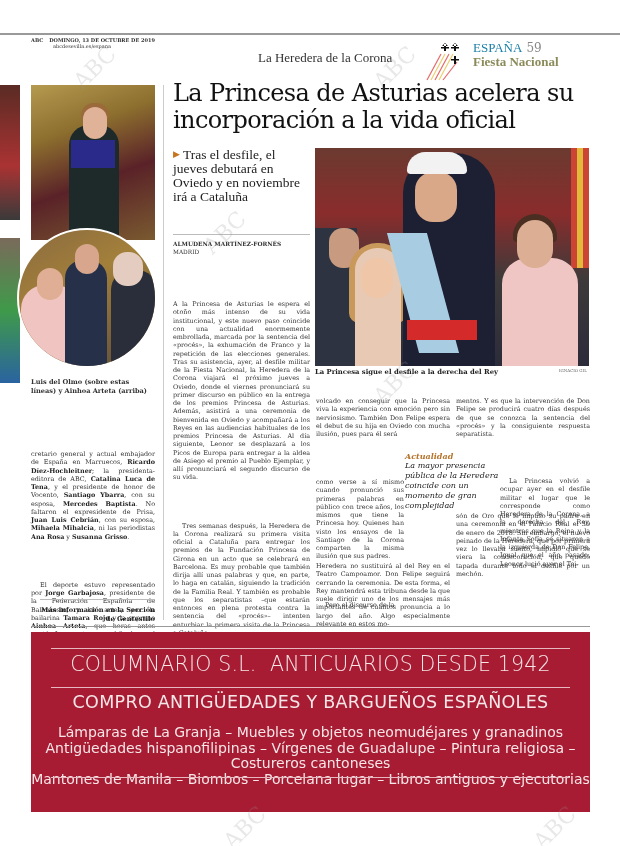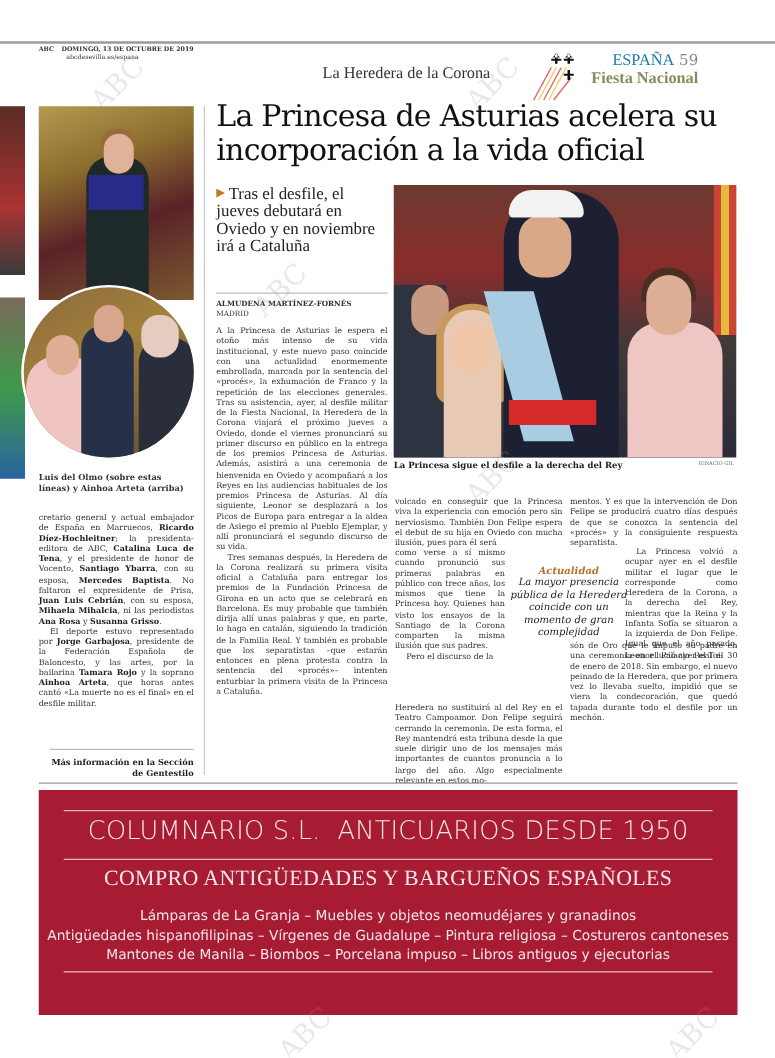--- a/index.html
+++ b/index.html
@@ -5,34 +5,34 @@
   * { box-sizing: border-box; margin: 0; padding: 0; }
   html, body { width: 620px; height: 846px; background: #fff; overflow: hidden; }
   body { position: relative; font-family: "DejaVu Serif", serif; color: #222; }
 
   .topline { position: absolute; left: 0; top: 33px; width: 620px; height: 2px; background: #9a9a9a; }
   .masthead-left { position: absolute; left: 31px; top: 37px; font-size: 5px; line-height: 6px; color: #333; }
   .masthead-left .abc { font-weight: bold; margin-right: 6px; }
   .masthead-left .date { font-weight: bold; }
   .section-title { position: absolute; left: 258px; top: 50px; font-size: 13px; color: #333; font-family: "Liberation Serif", serif; }
   .planes { position: absolute; left: 425px; top: 40px; width: 40px; height: 42px; }
-  .section-right { position: absolute; left: 473px; top: 37px; text-align: right; }
+  .section-right { position: absolute; left: 473px; top: 37px; text-align: left; }
   .section-right .espana { font-size: 13px; color: #1a7fa8; font-family: "Liberation Serif", serif; }
   .section-right .pagenum { font-size: 12px; color: #888; margin-left: 4px; }
   .section-right .fiesta { font-size: 13px; font-weight: bold; color: #8a8a5a; font-family: "Liberation Serif", serif; margin-top: -2px; }
 
   .headline { position: absolute; left: 173px; top: 80px; width: 445px; font-family: "DejaVu Serif", serif; font-weight: normal; font-size: 24px; line-height: 27px; color: #111; letter-spacing: -0.6px; }
 
   .subhead { position: absolute; left: 173px; top: 147px; width: 135px; font-family: "Liberation Serif", serif; font-size: 13.5px; line-height: 14px; color: #222; }
   .subhead .arrow { color: #c8741f; font-size: 9px; margin-right: 3px; vertical-align: 2px; }
   .divider-sm { position: absolute; left: 173px; top: 234px; width: 137px; height: 1px; background: #bbb; }
   .byline { position: absolute; left: 173px; top: 240px; font-size: 5.8px; font-weight: bold; color: #333; line-height: 8px; }
 
   .col { position: absolute; font-family: "DejaVu Serif", serif; font-size: 6.4px; line-height: 8.25px; color: #333; text-align: justify; }
-  .col p { text-indent: 0; }
+  .col p { text-indent: 0; margin-top: 40px; }
   .col p.ind { text-indent: 9px; }
   .col b { color: #222; }
 
   .photo-main { position: absolute; left: 315px; top: 148px; width: 274px; height: 218px; background: linear-gradient(180deg,#6b3a30 0%,#8a2c2c 30%,#3e3a3a 60%,#2b2b3a 100%); overflow: hidden; }
   .photo-main .king { position: absolute; left: 88px; top: 5px; width: 92px; height: 213px; background: #1d1f33; border-radius: 40px 40px 0 0; }
   .photo-main .cap { position: absolute; left: 92px; top: 4px; width: 60px; height: 22px; background: #f2f2f2; border-radius: 30px 30px 6px 6px; }
   .photo-main .face-k { position: absolute; left: 100px; top: 24px; width: 42px; height: 50px; background: #d9a889; border-radius: 18px; }
   .photo-main .sash { position: absolute; left: 88px; top: 85px; width: 40px; height: 120px; background: #a8cde3; transform: skewX(15deg); }
   .photo-main .belt { position: absolute; left: 92px; top: 172px; width: 70px; height: 20px; background: #d42a2a; }
   .photo-main .girl { position: absolute; left: 40px; top: 100px; width: 46px; height: 118px; background: #e8c9b4; border-radius: 22px 22px 0 0; }
@@ -69,31 +69,31 @@
   .more-info-rule { position: absolute; left: 40px; top: 599px; width: 115px; height: 1px; background: #bbb; }
 
   .col-a { left: 173px; top: 260px; width: 137px; }
   .col-b1 { left: 316px; top: 397px; width: 134px; }
   .col-b2 { left: 316px; top: 438px; width: 88px; }
   .col-b3 { left: 316px; top: 562px; width: 134px; }
   .col-c1 { left: 456px; top: 397px; width: 134px; }
   .col-c2 { left: 500px; top: 437px; width: 90px; }
   .col-c3 { left: 456px; top: 512px; width: 134px; }
 
-  .pullquote { position: absolute; left: 405px; top: 451px; width: 100px; text-align: center; font-family: "DejaVu Serif", serif; font-style: italic; color: #222; }
+  .pullquote { position: absolute; left: 405px; top: 451px; width: 100px; font-family: "DejaVu Serif", serif; font-style: italic; color: #222; }
   .pullquote .kicker { font-weight: bold; color: #b5722a; font-size: 8px; line-height: 10px; }
   .pullquote .quote { font-size: 8px; line-height: 10px; }
 
   .ad-rule { position: absolute; left: 31px; top: 626px; width: 559px; height: 1px; background: #999; }
   .ad { position: absolute; left: 31px; top: 632px; width: 559px; height: 180px; background: #a71c33; color: #f5e6e8; font-family: "DejaVu Sans", sans-serif; text-align: center; }
   .ad .inner-rule-top { position: absolute; left: 20px; top: 16px; width: 519px; height: 1px; background: #e8b8c0; }
   .ad .line1 { position: absolute; left: 0; top: 20px; width: 559px; font-size: 20.5px; letter-spacing: 0.2px; font-weight: 300; }
   .ad .inner-rule-mid { position: absolute; left: 20px; top: 55px; width: 519px; height: 1px; background: #e8b8c0; }
-  .ad .line2 { position: absolute; left: 0; top: 60px; width: 559px; font-size: 17.5px; letter-spacing: 0.3px; font-family: Liberation Serif, serif; }
-  .ad .items { position: absolute; left: 0; top: 93px; width: 559px; font-size: 11px; line-height: 15.5px; }
+  .ad .line2 { position: absolute; left: 0; top: 60px; width: 559px; font-size: 17.5px; letter-spacing: 0.3px; }
+  .ad .items { position: absolute; left: 0; top: 93px; width: 559px; font-size: 14px; line-height: 15.5px; }
   .ad .inner-rule-bot { position: absolute; left: 20px; top: 145px; width: 519px; height: 1px; background: #e8b8c0; }
   .ad .contact { position: absolute; left: 0; top: 150px; width: 559px; font-size: 10.5px; }
 
   .watermark { position: absolute; font-family: "DejaVu Serif", serif; font-size: 22px; color: rgba(150,150,150,0.22); transform: rotate(-45deg); pointer-events: none; }
 </style>
 </head>
 <body>
 
 <div class="topline"></div>
 <div class="masthead-left">
@@ -194,27 +194,27 @@
 
 <div class="col col-c1">mentos. Y es que la intervención de Don Felipe se producirá cuatro días después de que se conozca la sentencia del «procés» y la consiguiente respuesta separatista.</div>
 <div class="col col-c2">
     <p class="ind">La Princesa volvió a ocupar ayer en el desfile militar el lugar que le corresponde como Heredera de la Corona, a la derecha del Rey, mientras que la Reina y la Infanta Sofía se situaron a la izquierda de Don Felipe. Igual que el año pasado, Leonor lució ayer el Toi-</p>
   </div>
 <div class="col col-c3">són de Oro que le impuso su padre en una ceremonia en el Palacio Real el 30 de enero de 2018. Sin embargo, el nuevo peinado de la Heredera, que por primera vez lo llevaba suelto, impidió que se viera la condecoración, que quedó tapada durante todo el desfile por un mechón.</div>
 
 <div class="ad-rule"></div>
 <div class="ad">
   <div class="inner-rule-top"></div>
-  <div class="line1" style="white-space:pre">COLUMNARIO S.L.  ANTICUARIOS DESDE 1950</div>
+  <div class="line1" style="white-space:pre">COLUMNARIO S.L.  ANTICUARIOS DESDE 1942</div>
   <div class="inner-rule-mid"></div>
   <div class="line2">COMPRO ANTIGÜEDADES Y BARGUEÑOS ESPAÑOLES</div>
   <div class="items">
     <div>Lámparas de La Granja – Muebles y objetos neomudéjares y granadinos</div>
     <div>Antigüedades hispanofilipinas – Vírgenes de Guadalupe – Pintura religiosa – Costureros cantoneses</div>
-    <div>Mantones de Manila – Biombos – Porcelana impuso – Libros antiguos y ejecutorias</div>
+    <div>Mantones de Manila – Biombos – Porcelana lugar – Libros antiguos y ejecutorias</div>
   </div>
   <div class="inner-rule-bot"></div>
 </div>
 
 <div class="watermark" style="left:70px;top:55px">ABC</div>
 <div class="watermark" style="left:370px;top:55px">ABC</div>
 <div class="watermark" style="left:200px;top:220px">ABC</div>
 <div class="watermark" style="left:370px;top:370px">ABC</div>
 <div class="watermark" style="left:220px;top:815px">ABC</div>
 <div class="watermark" style="left:530px;top:815px">ABC</div>

